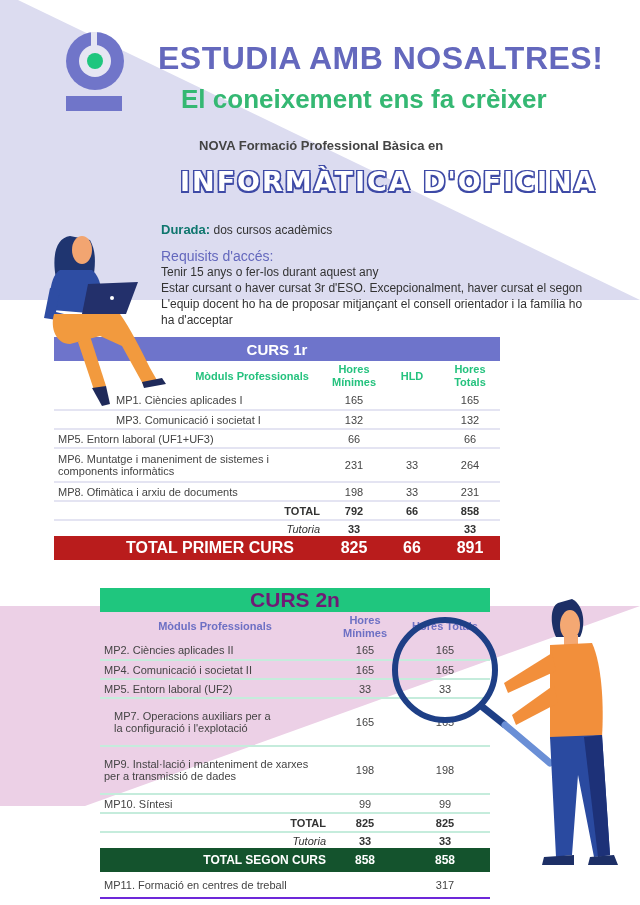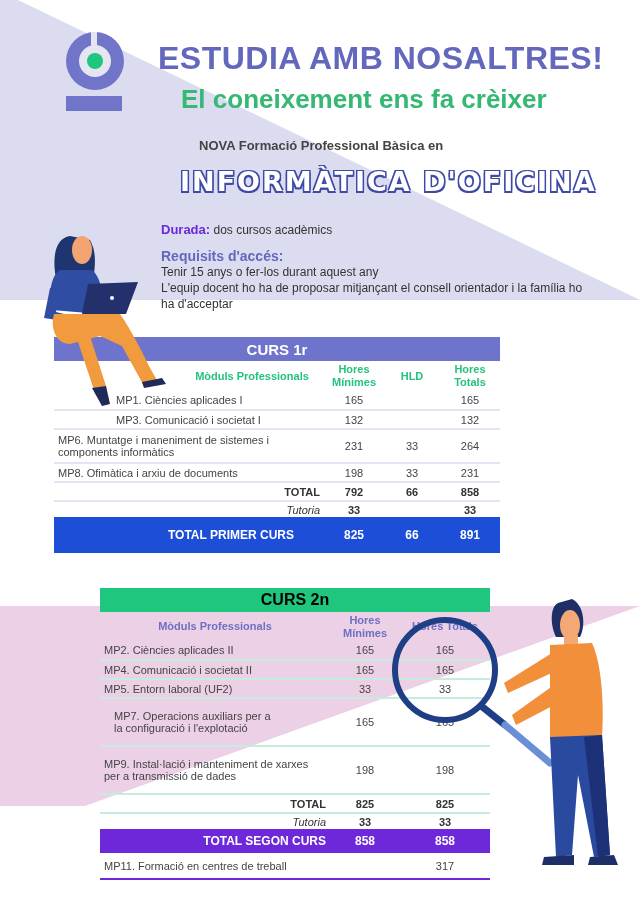--- a/index.html
+++ b/index.html
@@ -47,46 +47,46 @@
     font-size: 13px; font-weight: bold; color: #444; white-space: nowrap;
   }
   .course-name {
     position: absolute; left: 156px; top: 166px;
     font-size: 27px; font-weight: bold; color: #ffffff; letter-spacing: 2px;
     text-shadow: -1.5px -1.5px 0 #3e4aa6, 1.5px -1.5px 0 #3e4aa6, -1.5px 1.5px 0 #3e4aa6, 1.5px 1.5px 0 #3e4aa6, 0 2px 0 #3e4aa6;
     white-space: nowrap; font-family: "DejaVu Sans", sans-serif; margin-left: 24px;
   }
 
   .info { position: absolute; left: 161px; top: 222px; width: 480px; font-size: 12px; color: #333; line-height: 16px; }
-  .info .lbl { color: #6d28d9; font-weight: bold; font-size: 13px; }
-  .info .req-title { color: #6468bd; font-weight: bold; font-size: 14px; margin-top: 10px; }
+  .info .lbl { color: #0f766e; font-weight: bold; font-size: 13px; }
+  .info .req-title { color: #6468bd; font-weight: normal; font-size: 14px; margin-top: 10px; }
   .info .line { white-space: nowrap; }
 
   
   .tbl { position: absolute; border-collapse: collapse; font-size: 11px; }
   .tbl td { padding: 0 4px; vertical-align: middle; }
   .t1 { left: 54px; top: 337px; width: 446px; }
   .t1 .banner { background: #6e74cb; color: #fff; font-weight: bold; font-size: 15px; text-align: center; height: 24px; }
   .t1 .hdr td { color: #25c27e; font-weight: bold; text-align: center; height: 30px; font-size: 11px; line-height: 13px; }
   .t1 .row td { border-bottom: 2px solid #e4e4f2; height: 19px; color: #444; }
   .t1 .row.tall td { height: 34px; }
   .t1 td.num { text-align: center; }
   .t1 .total td { font-weight: bold; color: #333; }
   .t1 .tut td { height: 16px; }
-  .t1 .grand td { background: #1d4ed8; color: #fff; font-weight: bold; font-size: 12px; height: 36px; }
+  .t1 .grand td { background: #b91c1c; color: #fff; font-weight: bold; font-size: 16px; height: 24px; }
 
   .t2 { left: 100px; top: 588px; width: 390px; }
-  .t2 .banner { background: #1fc67e; color: #000000; font-weight: bold; font-size: 16px; text-align: center; height: 24px; }
+  .t2 .banner { background: #1fc67e; color: #701a75; font-weight: bold; font-size: 21px; text-align: center; height: 24px; }
   .t2 .hdr td { color: #6d70c4; font-weight: bold; text-align: center; height: 29px; font-size: 11px; line-height: 13px; }
   .t2 .row td { border-bottom: 2px solid #c5ecdc; height: 19px; color: #444; }
   .t2 .row.tall td { height: 48px; }
   .t2 td.num { text-align: center; }
   .t2 .total td { font-weight: bold; color: #333; }
   .t2 .tut td { height: 16px; }
-  .t2 .grand td { background: #6d28d9; color: #fff; font-weight: bold; font-size: 12px; height: 24px; }
+  .t2 .grand td { background: #14532d; color: #fff; font-weight: bold; font-size: 12px; height: 24px; }
   .t2 .fct td { height: 26px; border-bottom: 2px solid #6d28d9; color: #444; }
 
   .right { text-align: right; }
   .italic { font-style: italic; font-weight: normal !important; }
 
   
   .woman { position: absolute; left: 30px; top: 218px; width: 160px; height: 200px; }
   .man { position: absolute; left: 380px; top: 585px; width: 260px; height: 290px; }
 </style>
 </head>
@@ -105,20 +105,21 @@
 
 <div class="title">ESTUDIA AMB NOSALTRES!</div>
 <div class="subtitle">El coneixement ens fa crèixer</div>
 <div class="nova">NOVA Formació Professional Bàsica en</div>
 <div class="course-name">INFORMÀTICA D'OFICINA</div>
 
 <div class="info">
   <div class="line"><span class="lbl">Durada:</span> <span>dos cursos acadèmics</span></div>
   <div class="req-title">Requisits d'accés:</div>
   <div class="line">Tenir 15 anys o fer-los durant aquest any</div>
+  <div class="line">Estar cursant o haver cursat 3r d'ESO. Excepcionalment, haver cursat el segon</div>
   <div class="line">L'equip docent ho ha de proposar mitjançant el consell orientador i la família ho</div>
   <div class="line">ha d'acceptar</div>
 </div>
 
 <table class="tbl t1">
   <tbody>
       <tr>
         <td colspan="4" class="banner">CURS 1r</td>
       </tr>
   <tr class="hdr">
@@ -132,20 +133,26 @@
     <td class="num">165</td>
     <td class="num"></td>
     <td class="num">165</td>
   </tr>
   <tr class="row">
     <td style="padding-left:62px">MP3. Comunicació i societat I</td>
     <td class="num">132</td>
     <td class="num"></td>
     <td class="num">132</td>
   </tr>
+  <tr class="row">
+    <td>MP5. Entorn laboral (UF1+UF3)</td>
+    <td class="num">66</td>
+    <td class="num"></td>
+    <td class="num">66</td>
+  </tr>
   <tr class="row tall">
     <td>MP6. Muntatge i maneniment de sistemes i components informàtics</td>
     <td class="num">231</td>
     <td class="num">33</td>
     <td class="num">264</td>
   </tr>
   <tr class="row">
     <td>MP8. Ofimàtica i arxiu de documents</td>
     <td class="num">198</td>
     <td class="num">33</td>
@@ -199,20 +206,25 @@
   </tr>
   <tr class="row tall">
     <td style="padding-left:14px;padding-right:50px">MP7. Operacions auxiliars per a la configuració i l'explotació</td>
     <td class="num">165</td>
     <td class="num">165</td>
   </tr>
   <tr class="row tall">
     <td>MP9. Instal·lació i manteniment de xarxes per a transmissió de dades</td>
     <td class="num">198</td>
     <td class="num">198</td>
+  </tr>
+  <tr class="row">
+    <td>MP10. Síntesi</td>
+    <td class="num">99</td>
+    <td class="num">99</td>
   </tr>
   <tr class="row total">
     <td class="right">TOTAL</td>
     <td class="num">825</td>
     <td class="num">825</td>
   </tr>
   <tr class="tut total">
     <td class="right italic">Tutoria</td>
     <td class="num">33</td>
     <td class="num">33</td>

